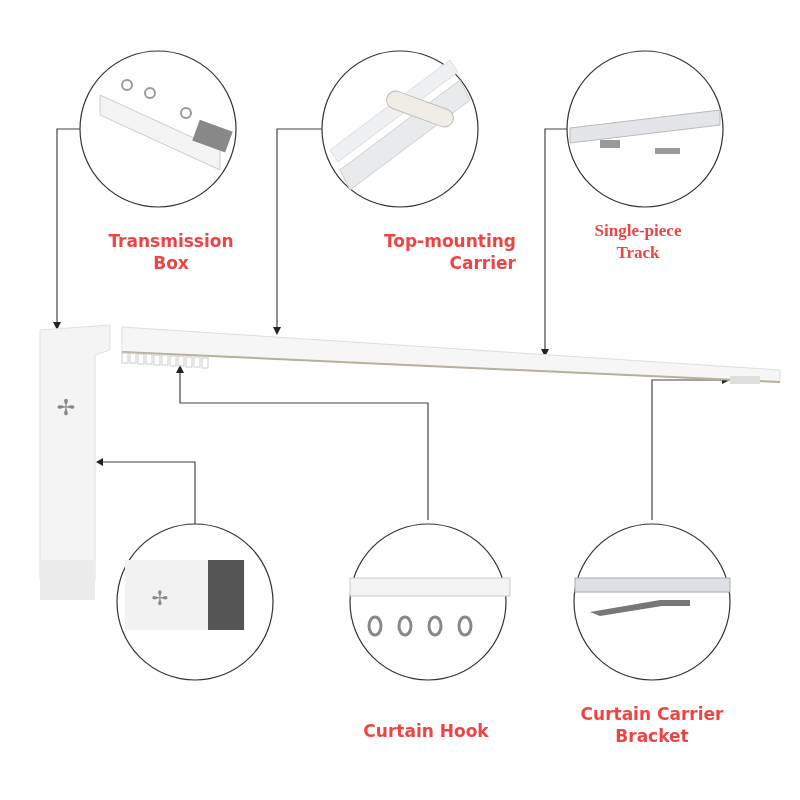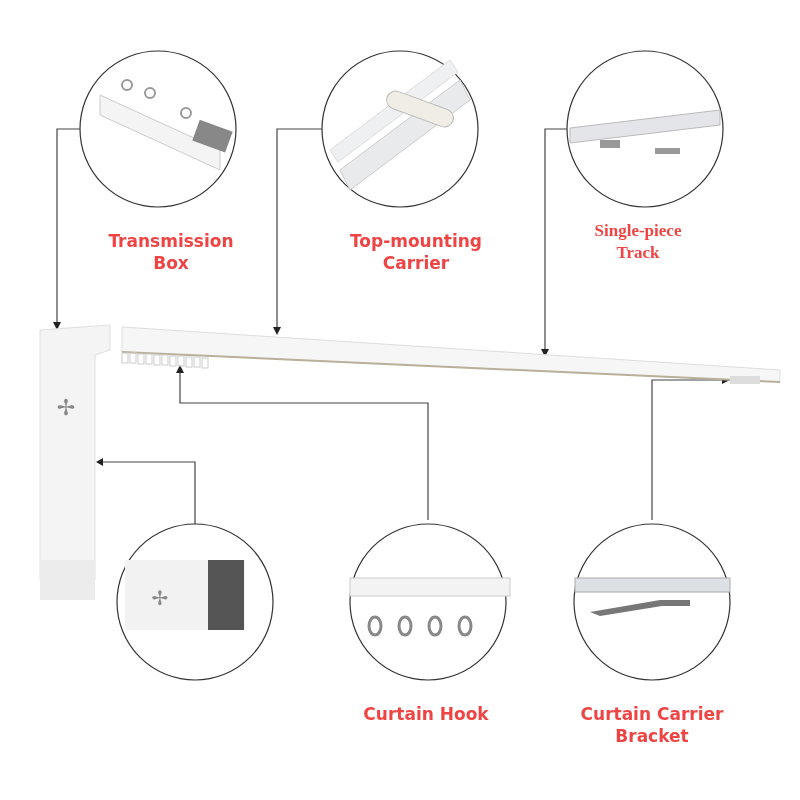--- a/index.html
+++ b/index.html
@@ -96,28 +96,28 @@
     <circle cx="652" cy="602" r="78" fill="#fff" stroke="#333" stroke-width="1.2"></circle>
     <rect x="575" y="578" width="155" height="14" fill="#dde1e6" stroke="#aaa"></rect>
     <path d="M590 612 L660 600 L690 600 L690 606 L662 606 L600 616 Z" fill="#777"></path>
   </g>
 </svg>
 
 <div class="label" style="left:71px;top:230px;">
   <div>Transmission</div>
   <div>Box</div>
 </div>
-<div class="label" style="left:316px;top:230px;">
+<div class="label" style="left:316px;top:230px;text-align:right;">
   <div>Top-mounting</div>
   <div>Carrier</div>
 </div>
 <div class="label" style="left:538px;top:220px;font-family:Liberation Serif, serif;">
   <div>Single-piece</div>
   <div>Track</div>
 </div>
-<div class="label" style="left:326px;top:703px;">
+<div class="label" style="left:326px;top:720px;">
   <div>Curtain Hook</div>
 </div>
 <div class="label" style="left:552px;top:703px;">
   <div>Curtain Carrier</div>
   <div>Bracket</div>
 </div>
 </div>
 
 </body></html>

